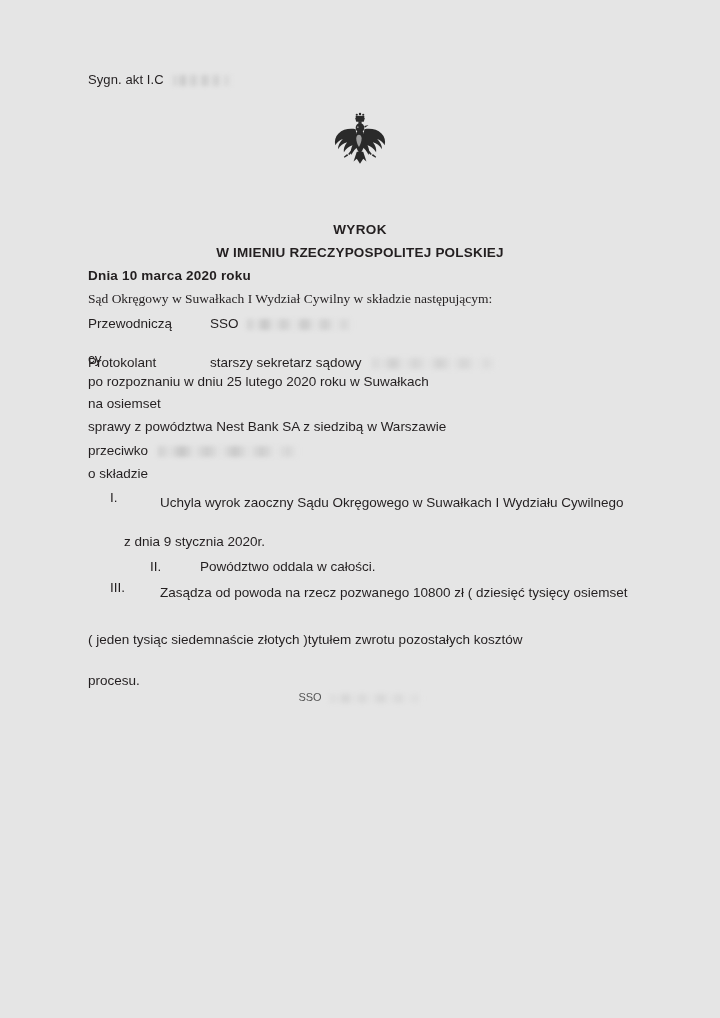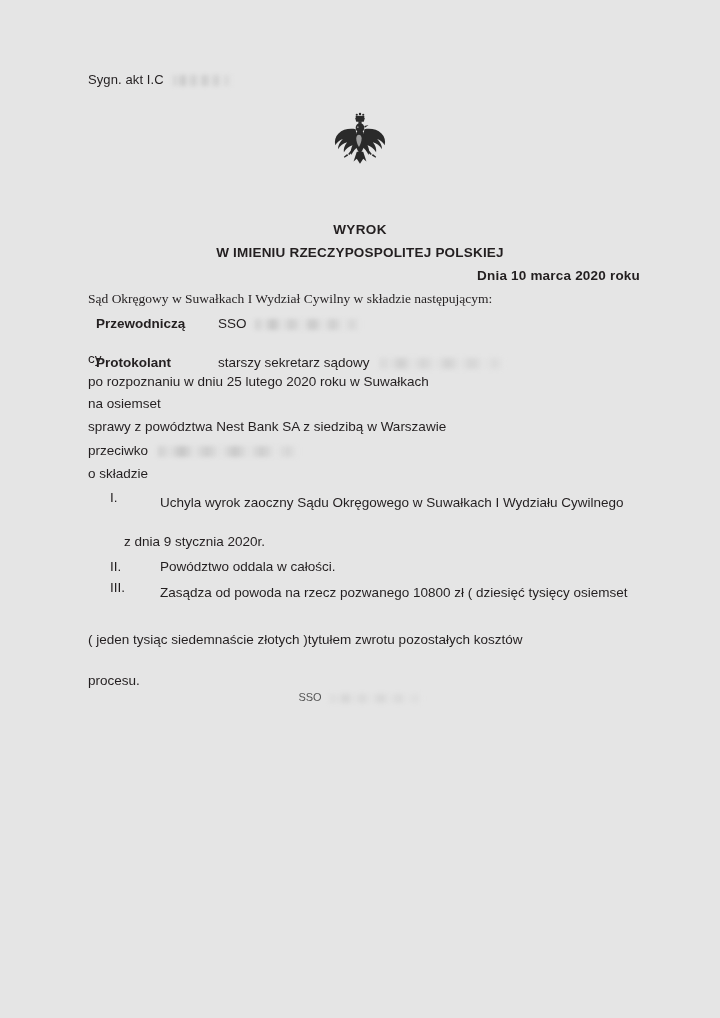--- a/index.html
+++ b/index.html
@@ -87,42 +87,40 @@
     top: 245px;
     text-align: center;
     white-space: nowrap;
     font-size: 13.5px;
     letter-spacing: .2px;
   }
   .hdr-date {
     left: 88px;
     width: 552px;
     top: 268px;
-    text-align: right;
     font-size: 13.5px;
     letter-spacing: .2px;
   }
 
   
   .court-line {
     left: 88px;
     top: 291px;
     font-size: 13.5px;
   }
 
   .row {
     position: absolute;
     left: 88px;
     font-size: 13.5px;
   }
   .label-col {
     display: inline-block;
     width: 122px;
-    font-weight: bold;
-    margin-left: 8px;
+    font-weight: normal;
   }
 
   .przew      { top: 316px; }
   .przew-cy   { top: 351px; font-weight: normal; }
   .protokolant{ top: 355px; }
   .porozpo    { top: 374px; }
   .narozpraw  { top: 396px; }
   .sprawy     { top: 419px; }
   .przeciwko  { top: 443px; }
   .ozaplate   { top: 466px; }
@@ -149,21 +147,21 @@
   }
 
   .item-1 { top: 490px; }
   .item-1 .body { line-height: 26px; }
   .item-1-cont {
     position: absolute;
     left: 124px;
     top: 534px;
     font-size: 13.5px;
   }
-  .item-2 { top: 559px; }
+  .item-2 { top: 559px; margin-left: 40px; }
   .item-3 { top: 580px; }
   .item-3 .body { line-height: 26px; }
 
   .para-cont {
     position: absolute;
     left: 88px;
     width: 552px;
     top: 627px;
     font-size: 13.5px;
     line-height: 26px;

